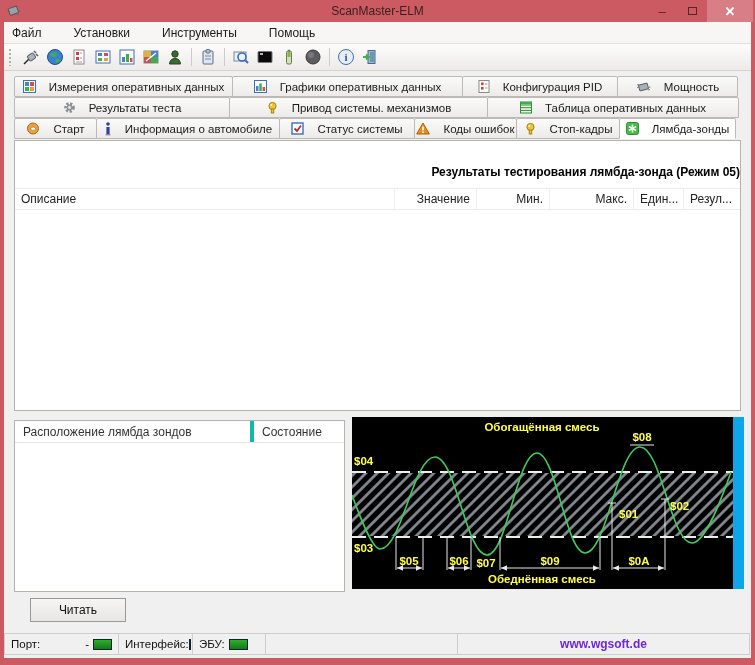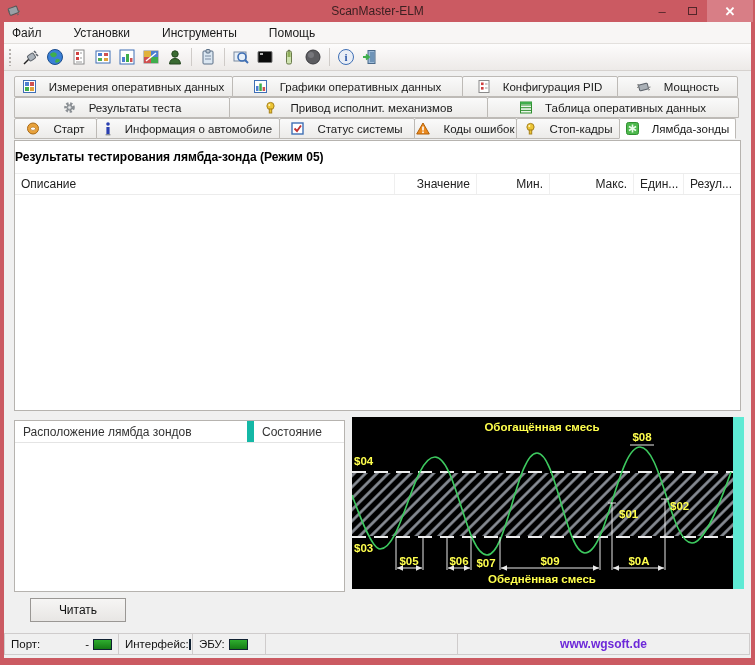--- a/index.html
+++ b/index.html
@@ -30,36 +30,36 @@
   .tsep { width:1px; height:18px; background:#cfcbc8; margin:0 4px; }
   
   .tabs { position:absolute; left:10px; top:54px; width:727px; }
   .tabrow { display:flex; height:21px; }
   .tab { display:flex; align-items:center; justify-content:center; gap:13px; border:1px solid #bdbab6; background:linear-gradient(#fafafa,#ecebe9); margin-left:-1px; font-size:11.5px; color:#1a1a1a; white-space:nowrap; overflow:hidden; border-radius:2px 2px 0 0; }
   .tab:first-child { margin-left:0; }
   .tab.active { background:#fff; border-bottom:1px solid #fff; font-size:11.5px; z-index:3; position:relative; }
   .ti { flex:0 0 auto; display:inline-flex; }
   
   .main-panel { position:absolute; left:10px; top:118px; width:727px; height:271px; background:#fff; border:1px solid #b6b3af; z-index:2; }
-  .panel-title { text-align:left; font-weight:bold; font-size:12px; padding-top:9px; color:#000; }
+  .panel-title { text-align:right; font-weight:bold; font-size:12px; padding-top:9px; color:#000;margin-top:15px; }
   .cols { display:flex; margin-top:9px; border-top:1px solid #ececec; border-bottom:1px solid #ececec; height:22px; align-items:center; font-size:12px; color:#222; }
   .col { padding:0 6px; border-right:1px solid #efefef; height:100%; display:flex; align-items:center; }
   .col.r { justify-content:flex-end; }
   .c-desc { flex:1; }
   .c-val { width:82px; } .c-min { width:73px; } .c-max { width:84px; }
   .c-unit { width:50px; } .c-res { width:56px; border-right:none; }
   
   .sensor-box { position:absolute; left:10px; top:398px; width:331px; height:172px; background:#fff; border:1px solid #b6b3af; }
   .sensor-head { display:flex; height:22px; border-bottom:1px solid #e4e4e4; align-items:center; font-size:12px; color:#333; }
-  .sh1 { flex:1; padding-left:8px; border-right:7px solid #14b8a6; height:100%; display:flex; align-items:center; }
+  .sh1 { flex:1; padding-left:8px; border-right:4px solid #14b8a6; height:100%; display:flex; align-items:center; }
   .sh2 { width:90px; padding-left:8px; height:100%; display:flex; align-items:center; }
   
   .read-btn { position:absolute; left:26px; top:576px; width:96px; height:24px; background:linear-gradient(#f6f5f4,#e8e6e4); border:1px solid #9a9794; font-size:12px; color:#111; font-family:"Liberation Sans",sans-serif; }
   
-  .chart-box { position:absolute; left:348px; top:395px; width:392px; height:172px; background:#5eead4; }
+  .chart-box { position:absolute; left:348px; top:395px; width:392px; height:172px; background:#0ea5e9; }
   
   .statusbar { position:absolute; left:0; bottom:0; width:746px; height:26px; background:#f0f0f0; display:flex; align-items:center; padding:0 0 2px 0; }
   .sb-sec { height:22px; border:1px solid #cfcccc; border-right:none; display:flex; align-items:center; padding:0 6px; font-size:11.5px; color:#111; }
   .sb-sec:last-child { border-right:1px solid #cfcccc; }
   .led { width:19px; height:11px; background:linear-gradient(#2fae2f,#157a15); border:1px solid #123; margin-left:4px; }
   .sb-port { width:114px; justify-content:flex-start; }
   .sb-port .dash { margin-left:auto; }
   .sb-iface { width:74px; padding-right:3px; }
   .sb-iface .led { margin-left:0; }
   .sb-ecu { width:73px; }
@@ -276,21 +276,21 @@
           <span>Результаты теста</span>
         </div>
         <div class="tab" style="width:259px">
           <span class="ti">
               <svg width="13" height="13" viewBox="0 0 13 13">
                 <circle cx="6.5" cy="5" r="3.6" fill="#ecc535" stroke="#a8821a"></circle>
                 <rect x="5.3" y="8" width="2.4" height="4" fill="#ecc535" stroke="#a8821a"></rect>
                 <circle cx="5.3" cy="4" r="1" fill="#fff3c0"></circle>
               </svg>
             </span>
-          <span>Привод исполнит. механизмов</span>
+          <span>Привод системы. механизмов</span>
         </div>
         <div class="tab" style="width:252px">
           <span class="ti">
               <svg width="12" height="13" viewBox="0 0 12 13">
                 <rect x="0.5" y="1" width="11" height="11" fill="#eaf6ea" stroke="#2f8f2f"></rect>
                 <line x1="0.5" y1="4" x2="11.5" y2="4" stroke="#2f8f2f"></line>
                 <line x1="0.5" y1="6.7" x2="11.5" y2="6.7" stroke="#2f8f2f"></line>
                 <line x1="0.5" y1="9.4" x2="11.5" y2="9.4" stroke="#2f8f2f"></line>
                 <rect x="0.5" y="1" width="11" height="2.2" fill="#3fae4c"></rect>
               </svg>

